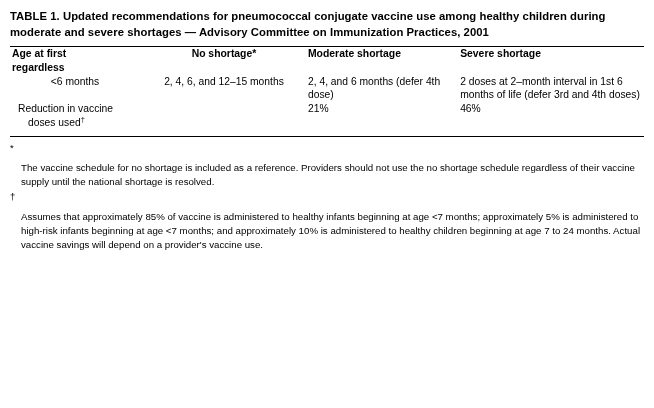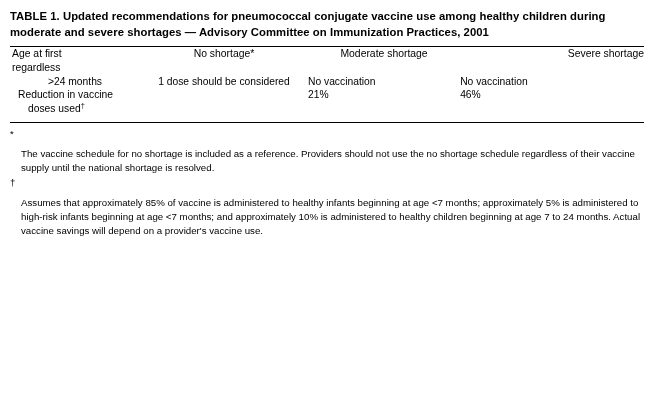--- a/index.html
+++ b/index.html
@@ -38,31 +38,31 @@
     width: 100%;
     border-collapse: collapse;
     table-layout: fixed;
     font-size: 10.3px;
   }
   table.tbl th, table.tbl td {
     vertical-align: top;
     padding: 0;
   }
   .colhead {
-    font-weight: normal;
+    font-weight: bold;
     font-size: 10.4px;
     line-height: 1.32;
     padding-top: 5px;
     padding-bottom: 6px;
     margin-top: 32px;
   }
   .colhead.c0 { text-align: left; padding-left: 2px; }
   .colhead.c1 { }
-  .colhead.c2 { text-align: center; }
-  .colhead.c3 { text-align: right; }
+  .colhead.c2 { text-align: left; }
+  .colhead.c3 { text-align: left; }
 
   td.cell {
     line-height: 1.34;
     padding-top: 7px;
     padding-bottom: 1px;
   }
   td.c0 { text-align: center; padding-left: 0; }
   td.c0.leftish { text-align: left; padding-left: 8px; }
   td.c1 { text-align: left; }
   td.c1.centerish { text-align: center; }
@@ -118,24 +118,24 @@
           <span>Age at first</span><br>
           <span>regardless</span>
         </th>
         <th class="colhead c1">No shortage*</th>
         <th class="colhead c2">Moderate shortage</th>
         <th class="colhead c3">Severe shortage</th>
       </tr>
     </thead>
     <tbody>
       <tr>
-        <td class="cell c0">&gt;24 months</td>
-        <td class="cell c1 centerish">1 dose should be considered</td>
-        <td class="cell c2">No vaccination</td>
-        <td class="cell c3">No vaccination</td>
+        <td class="cell c0">&lt;6 months</td>
+        <td class="cell c1 centerish">2, 4, 6, and 12–15 months</td>
+        <td class="cell c2">2, 4, and 6 months (defer 4th dose)</td>
+        <td class="cell c3">2 doses at 2–month interval in 1st 6 months of life (defer 3rd and 4th doses)</td>
       </tr>
       <tr>
         <td class="cell c0 leftish">
           <span>Reduction in vaccine</span>
           <span class="indent-sub"><span>doses used</span><sup>†</sup></span>
         </td>
         <td class="cell c1"></td>
         <td class="cell c2">21%</td>
         <td class="cell c3">46%</td>
       </tr>

